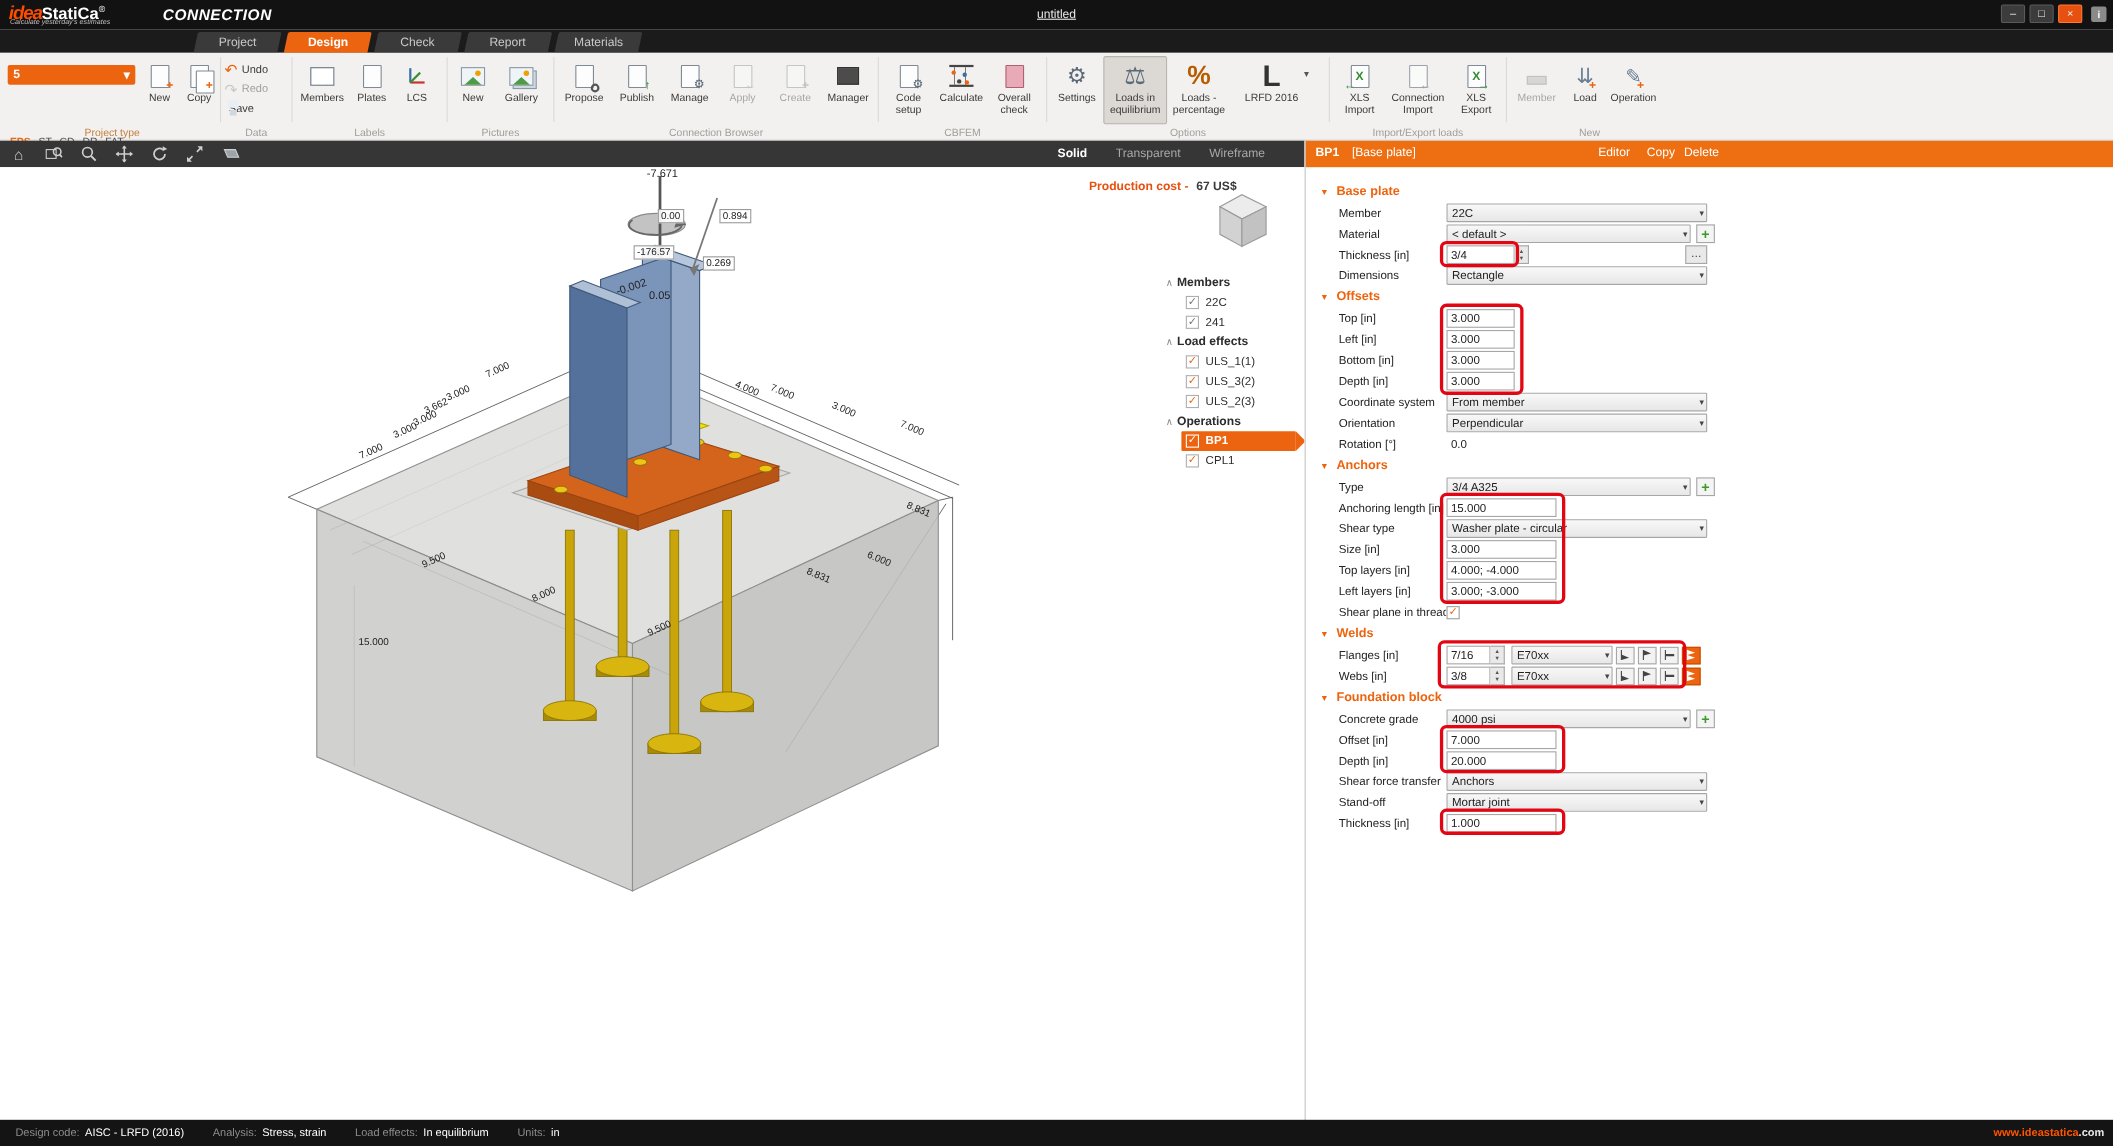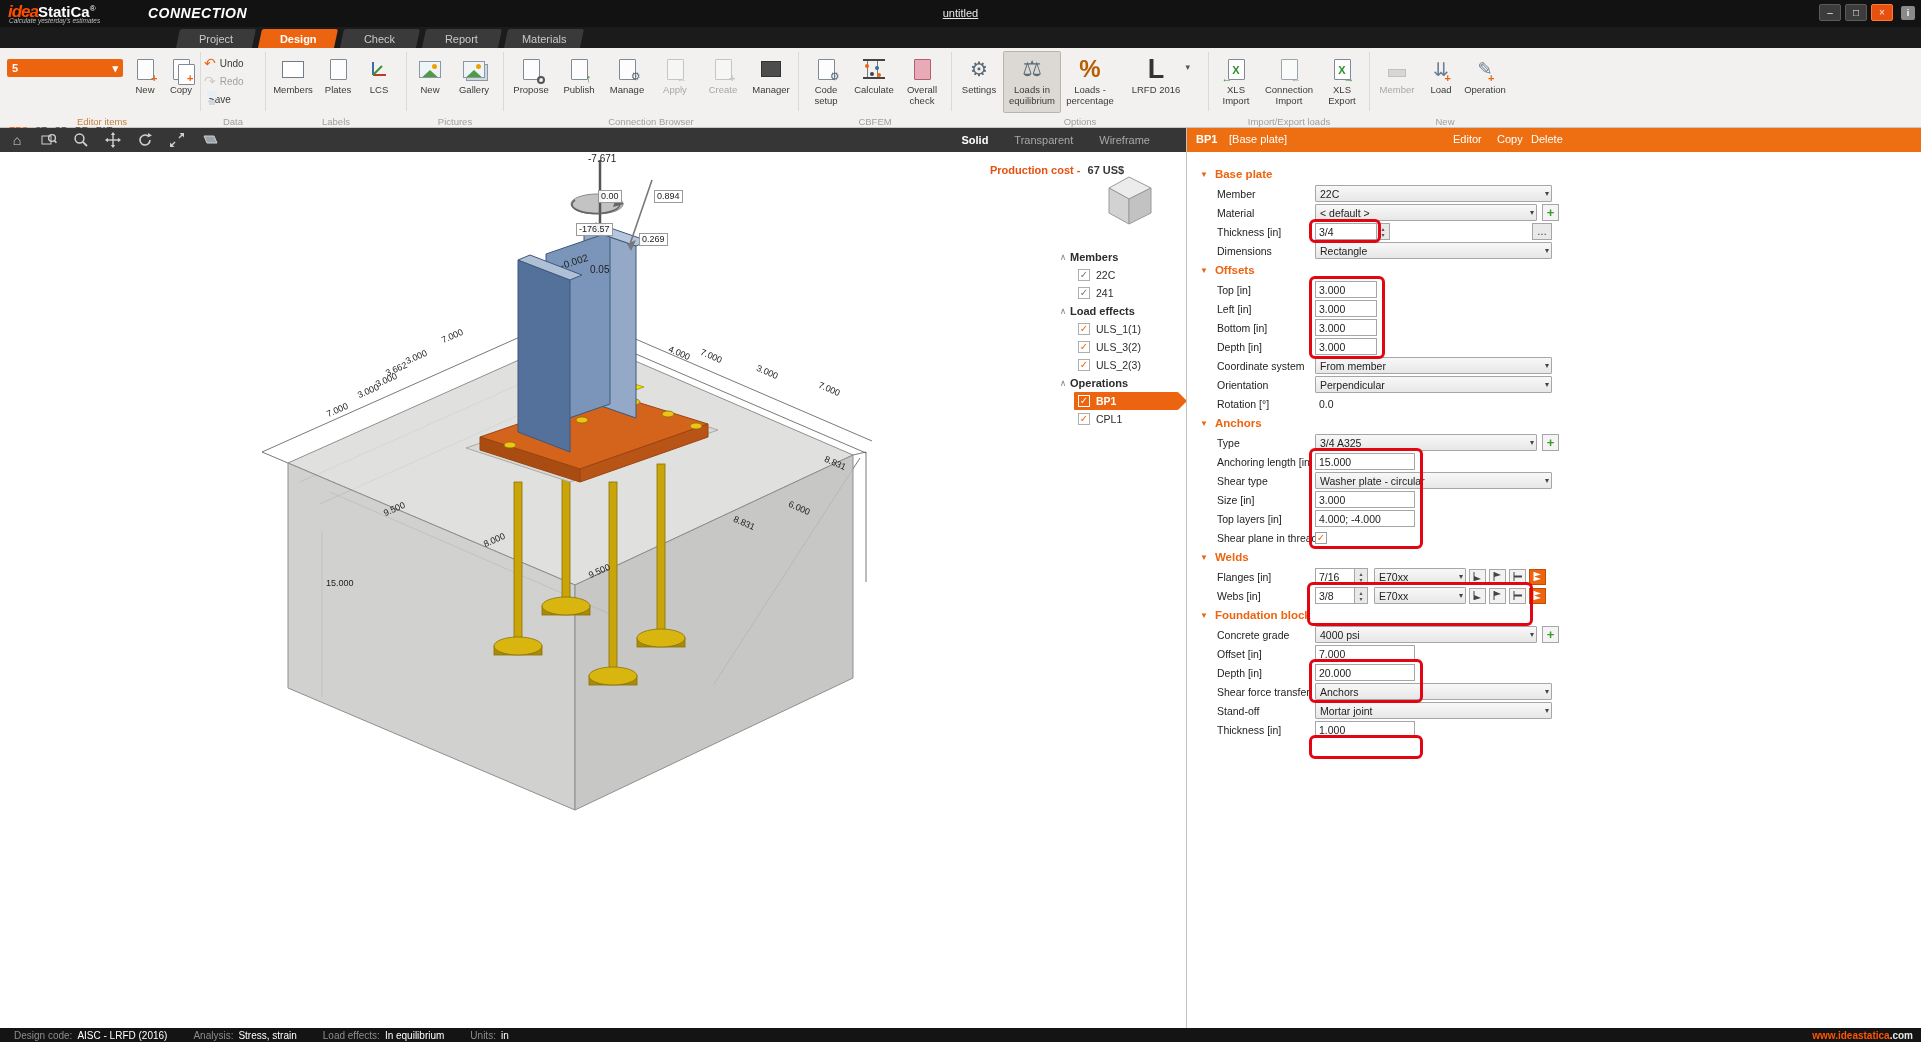--- a/index.html
+++ b/index.html
@@ -146,21 +146,21 @@
         display:flex;align-items:center;justify-content:center;margin-left:5px;line-height:1;}
   .pcheck{width:12px;height:12px;border:1px solid #9e9e9e;background:#fff;display:flex;align-items:center;justify-content:center;}
   .pcheck .ck{color:#ed6410;font-size:10px;}
   .wicon{width:17px;height:16px;border:1px solid #a6a6a6;background:#f2f2f2;margin-left:3px;display:flex;align-items:center;justify-content:center;}
   .wicon svg{display:block;}
   .wicon.sel{background:#ed6410;border-color:#c34e00;}
   .redbox{position:absolute;border:3px solid #e20613;border-radius:6px;pointer-events:none;z-index:6;}
   .gap6{width:6px;flex:none;}
 
   
-  #statusbar{position:absolute;left:0;right:0;bottom:0;height:14px;background:#141414;color:#fff;display:flex;align-items:center;font-size:10px;}
+  #statusbar{position:absolute;left:0;right:0;bottom:0;height:24px;background:#141414;color:#fff;display:flex;align-items:center;font-size:10px;}
   .sl{color:#8d8d8d;margin-left:14px;}
   .sv{color:#fff;font-weight:normal;margin-left:5px;}
   .site{margin-left:auto;margin-right:8px;}
   .site .w1{color:#ff5400;font-weight:bold;}
   .site .w2{color:#e8e8e8;font-weight:bold;}
 </style>
 </head>
 <body>
 
 <div id="app">
@@ -232,21 +232,21 @@
       </div>
       <div class="rbtn" style="width:36px">
         <span class="ric">
             <span class="ico-doc" style="position:relative">
               <span class="ico-doc second"></span>
               <span class="ovl">+</span>
             </span>
           </span>
         <span class="rlb">Copy</span>
       </div>
-      <div class="rgname orangish">Editor items</div>
+      <div class="rgname orangish">Project type</div>
     </div>
     <div class="rsep"></div>
 
     <div class="rgroup datacol">
       <div class="rtextbtn">
         <span class="tic glyph orange" style="font-size:14px">↶</span>
         <span>Undo</span>
       </div>
       <div class="rtextbtn disabled">
         <span class="tic glyph gray" style="font-size:14px">↷</span>
@@ -816,20 +816,24 @@
       </div>
       <div class="prow">
         <span class="plabel">Size [in]</span>
         <input class="pinp w100" readonly="" value="3.000" style="">
       </div>
       <div class="prow">
         <span class="plabel">Top layers [in]</span>
         <input class="pinp w100" readonly="" value="4.000; -4.000" style="">
       </div>
       <div class="prow">
+        <span class="plabel">Left layers [in]</span>
+        <input class="pinp w100" readonly="" value="3.000; -3.000" style="">
+      </div>
+      <div class="prow">
         <span class="plabel">Shear plane in thread</span>
         <div class="pcheck">
             <span class="ck">✓</span>
           </div>
       </div>
 
       <div class="psec">
         <span class="tri">▼</span>
         <span class="ptitle">Welds</span>
       </div>

